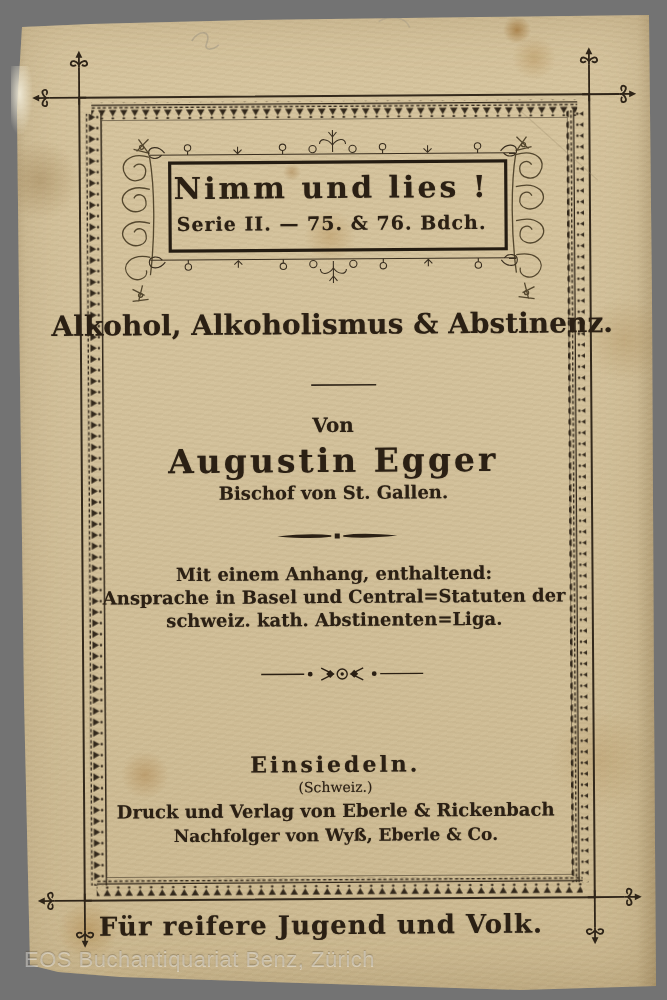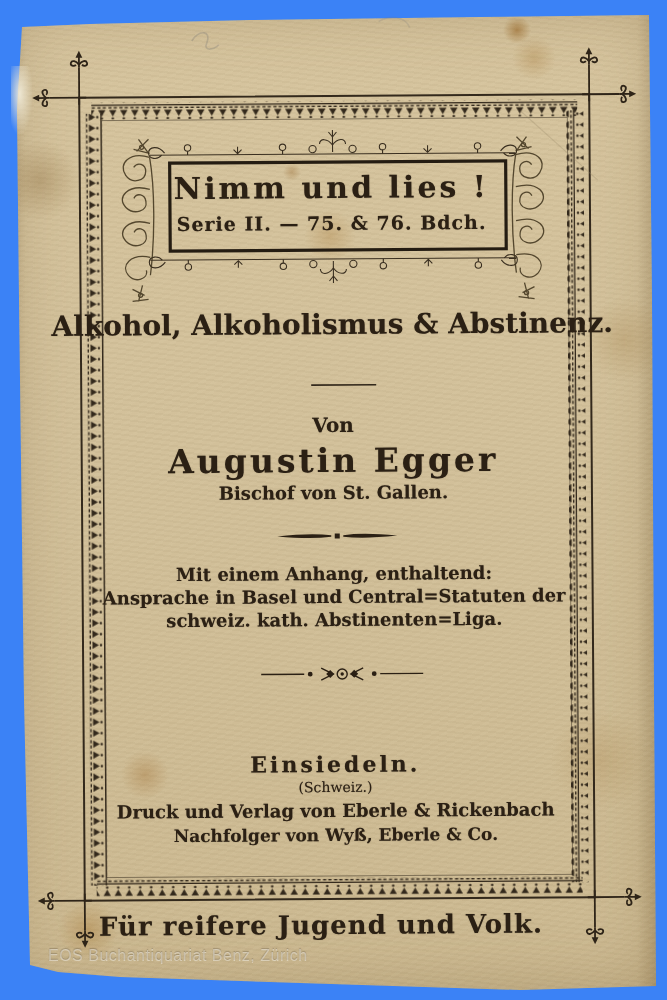--- a/index.html
+++ b/index.html
@@ -1,18 +1,18 @@
 <!DOCTYPE html>
 <html><head>
 <meta charset="utf-8">
 <style>
   html,body{margin:0;padding:0;background:#000;}
   .stage{
     position:relative;width:667px;height:1000px;overflow:hidden;
-    background:#3b82f6;
+    background:#737373;
     font-family:"DejaVu Serif", serif;
   }
   .paper{
     position:absolute;left:0;top:0;width:667px;height:1000px;
     clip-path:polygon(22px 27px,90px 24px,250px 20px,480px 17px,649px 15px,
       652px 300px,654px 700px,656px 986px,520px 990px,300px 983px,
       120px 977px,58px 972px,30px 965px,24px 700px,19px 300px,17px 110px);
     background:
       radial-gradient(circle at 517px 30px, rgba(146,92,24,.55), rgba(146,92,24,0) 14px),
       radial-gradient(circle at 534px 58px, rgba(160,110,40,.28), rgba(160,110,40,0) 22px),
@@ -50,22 +50,22 @@
   .role{top:482px;font-size:18px;}
   .anh1{top:563px;font-size:18px;}
   .anh2{top:586px;font-size:18px;}
   .anh3{top:609px;font-size:18px;}
   .place{top:751px;font-size:22px;letter-spacing:3px;}
   .country{top:779px;font-size:14px;font-weight:400;}
   .printer{top:800px;font-size:18px;}
   .successor{top:825px;font-size:17px;}
   .tagline{top:910px;font-size:26px;width:636px;letter-spacing:1px;}
   .watermark{
-    position:absolute;left:48px;top:947px;
-    font-family:"Liberation Sans", sans-serif;font-size:16px;font-weight:400;
+    position:absolute;left:24px;top:947px;
+    font-family:"Liberation Sans", sans-serif;font-size:22px;font-weight:400;
     color:rgba(255,255,255,.42);letter-spacing:.5px;white-space:nowrap;
     text-shadow:0 -1px 1px rgba(80,70,50,.35);
   }
 </style>
 </head>
 <body>
 
 <div class="stage">
   <div class="paper"></div>
   <div class="chip"></div>

